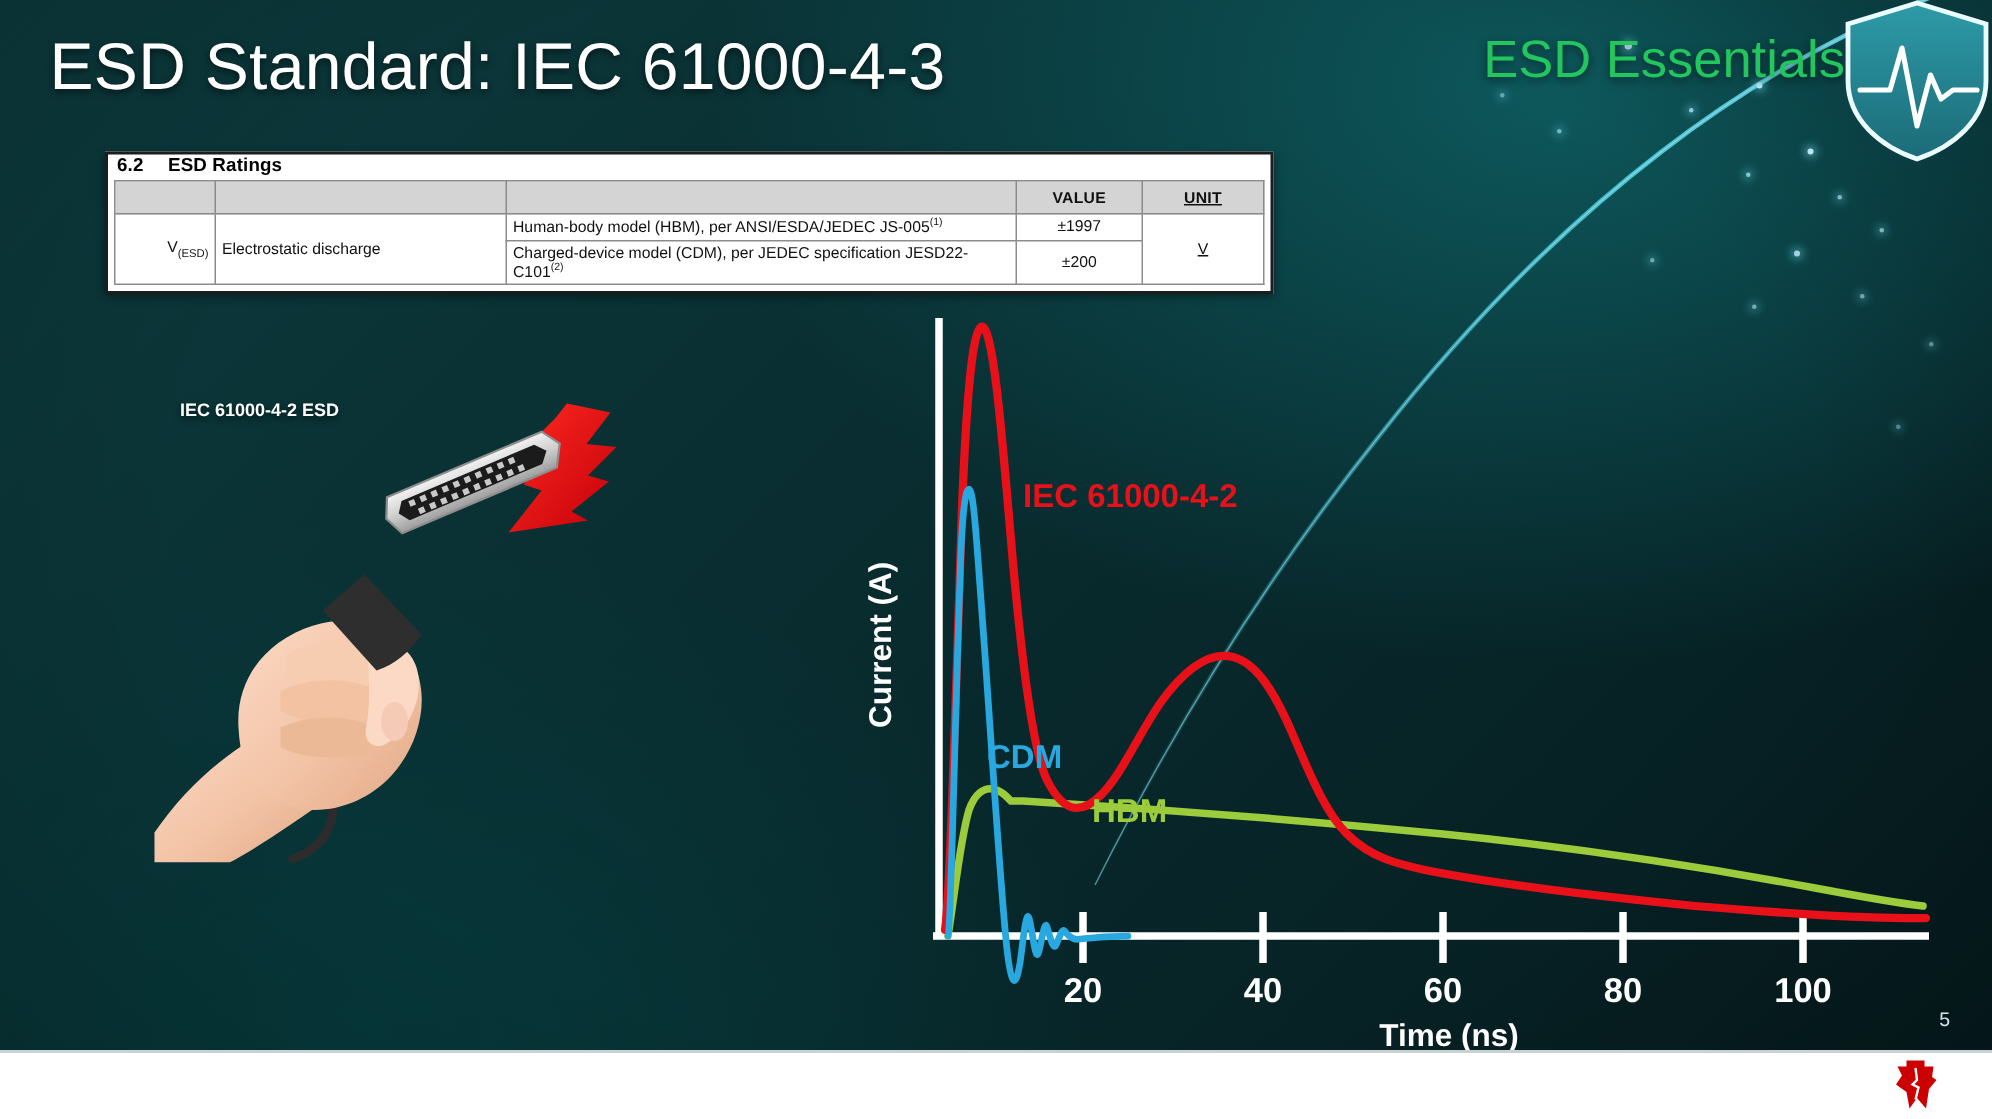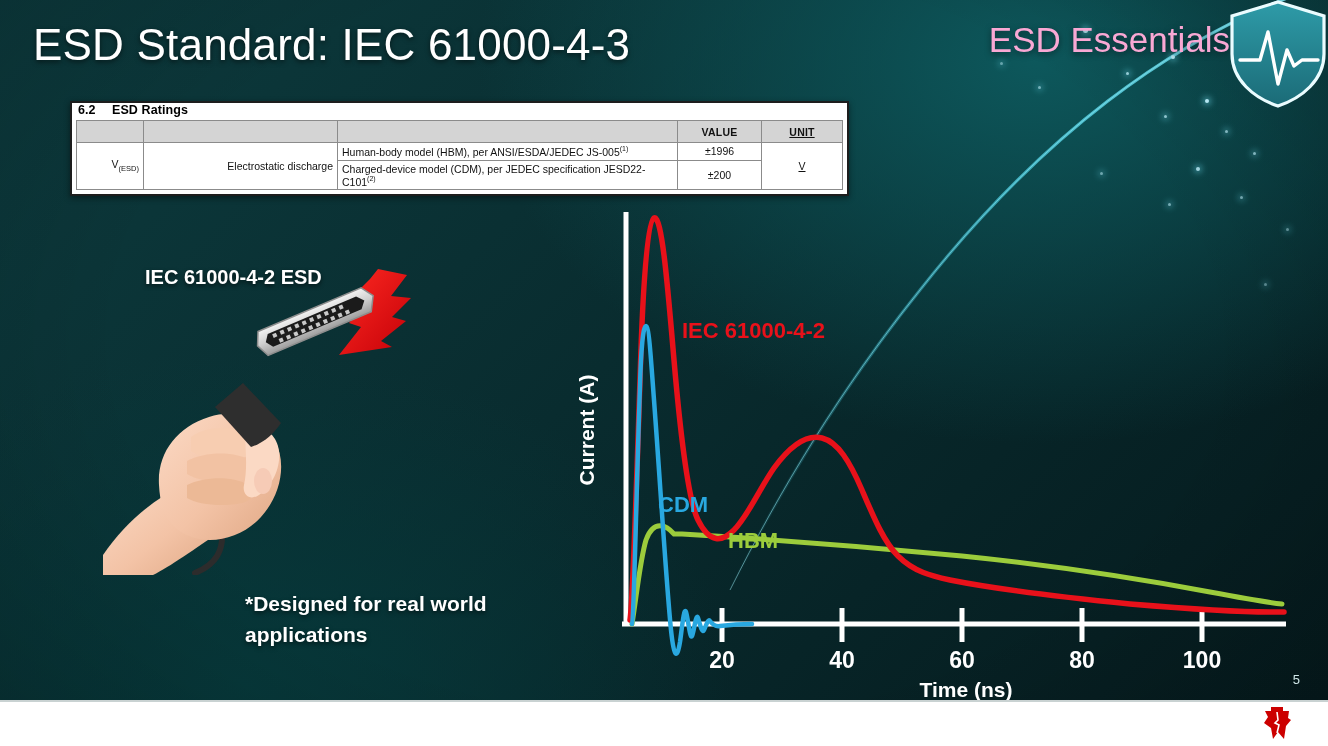--- a/index.html
+++ b/index.html
@@ -20,47 +20,47 @@
   
   .swoosh{position:absolute;left:700px;top:-40px;width:700px;height:640px;overflow:hidden;pointer-events:none;}
   .swoosh svg{display:block;}
 
   
   .dot{position:absolute;border-radius:50%;background:#bff3ff;box-shadow:0 0 6px 2px rgba(120,235,255,.55);}
 
   
   #page-title{position:absolute;left:33px;top:20px;font-size:44px;color:#ffffff;
      letter-spacing:.2px;text-shadow:0 2px 5px rgba(0,0,0,.55);white-space:nowrap;}
-  #brand-title{position:absolute;right:98px;top:20px;font-size:35px;color:#f9a8d4;
+  #brand-title{position:absolute;right:98px;top:20px;font-size:35px;color:#22c55e;
      text-shadow:0 2px 6px rgba(0,0,0,.5);white-space:nowrap;}
   #shield{position:absolute;right:-4px;top:-2px;width:108px;height:112px;}
 
   
   #esd-table{position:absolute;left:70px;top:101px;width:775px;background:#ffffff;
      border:2px solid #1d1d1d;box-shadow:0 2px 6px rgba(0,0,0,.45);
      font-family:"Liberation Sans",sans-serif;color:#111;}
   #esd-table .tbl-title{font-size:12.5px;font-weight:bold;padding:0 0 3px 6px;color:#000;letter-spacing:.1px;}
   #esd-table .tbl-title .sec{display:inline-block;width:34px;}
   table.sheet{border-collapse:collapse;width:calc(100% - 8px);margin:0 4px 4px 4px;
      font-size:10.5px;table-layout:fixed;}
   table.sheet td,table.sheet th{border:1px solid #8b8b8b;padding:2px 4px;vertical-align:middle;}
   table.sheet thead td{background:#d4d4d4;height:17px;}
   table.sheet .hdr{font-weight:bold;font-size:10.5px;letter-spacing:.2px;}
   .c-sym{width:58px;text-align:right;padding-left:4px;}
-  .c-par{width:185px;text-align:right;}
+  .c-par{width:185px;}
   .c-cond{}
   .c-val{width:75px;text-align:center;}
   .c-unit{width:72px;text-align:center;text-decoration:underline;}
   .sub{font-size:7.5px;vertical-align:sub;}
   .sup{font-size:7px;vertical-align:super;}
   .rowtall{height:28px;}
 
   
-  #esd-caption{position:absolute;left:120px;top:266px;font-size:20px;font-weight:bold;color:#fff;
-     text-shadow:0 2px 4px rgba(0,0,0,.6);white-space:nowrap;margin-left:25px;}
+  #esd-caption{position:absolute;left:120px;top:266px;font-size:12px;font-weight:bold;color:#fff;
+     text-shadow:0 2px 4px rgba(0,0,0,.6);white-space:nowrap;}
   #hand-figure{position:absolute;left:95px;top:255px;width:340px;height:320px;}
   #note-text{position:absolute;left:245px;top:588px;width:330px;font-size:21px;font-weight:bold;
      color:#ffffff;line-height:1.48;text-shadow:0 2px 4px rgba(0,0,0,.55);}
 
   
   #chart{position:absolute;left:570px;top:200px;width:740px;height:500px;}
   #chart svg{display:block;}
   .axis-title{font-family:"Liberation Sans",sans-serif;font-weight:bold;fill:#ffffff;font-size:21px;}
   .tick-lbl{font-family:"Liberation Sans",sans-serif;font-weight:bold;fill:#ffffff;font-size:23px;}
   .curve-lbl{font-family:"Liberation Sans",sans-serif;font-weight:bold;font-size:22px;}
@@ -141,21 +141,21 @@
           <td class="c-cond"></td>
           <td class="c-val hdr">VALUE</td>
           <td class="c-unit hdr">UNIT</td>
         </tr>
       </thead>
       <tbody>
         <tr>
           <td class="c-sym" rowspan="2"><span>V</span><span class="sub">(ESD)</span></td>
           <td class="c-par" rowspan="2">Electrostatic discharge</td>
           <td class="c-cond"><span>Human-body model (HBM), per ANSI/ESDA/JEDEC JS-005</span><span class="sup">(1)</span></td>
-          <td class="c-val">±1996</td>
+          <td class="c-val">±1997</td>
           <td class="c-unit" rowspan="2">V</td>
         </tr>
         <tr class="rowtall">
           <td class="c-cond"><span>Charged-device model (CDM), per JEDEC specification JESD22-C101</span><span class="sup">(2)</span></td>
           <td class="c-val">±200</td>
         </tr>
       </tbody>
     </table>
   </div>
 
@@ -228,21 +228,20 @@
             <rect x="62" y="29" width="4" height="4"></rect>
           <rect x="70" y="29" width="4" height="4"></rect>
             <rect x="78" y="29" width="4" height="4"></rect>
           <rect x="86" y="29" width="4" height="4"></rect>
             <rect x="94" y="29" width="4" height="4"></rect>
         </g>
       </g>
     </svg>
   </div>
 
-  <div id="note-text">*Designed for real world applications</div>
 
   <div id="chart">
     <svg viewBox="0 0 740 500" width="740" height="500">
 
       <g>
         <line x1="56" y1="12" x2="56" y2="424" stroke="#ffffff" stroke-width="5"></line>
         <line x1="52" y1="424" x2="716" y2="424" stroke="#ffffff" stroke-width="5"></line>
 
         <line x1="152" y1="408" x2="152" y2="442" stroke="#ffffff" stroke-width="5"></line>
         <line x1="272" y1="408" x2="272" y2="442" stroke="#ffffff" stroke-width="5"></line>

